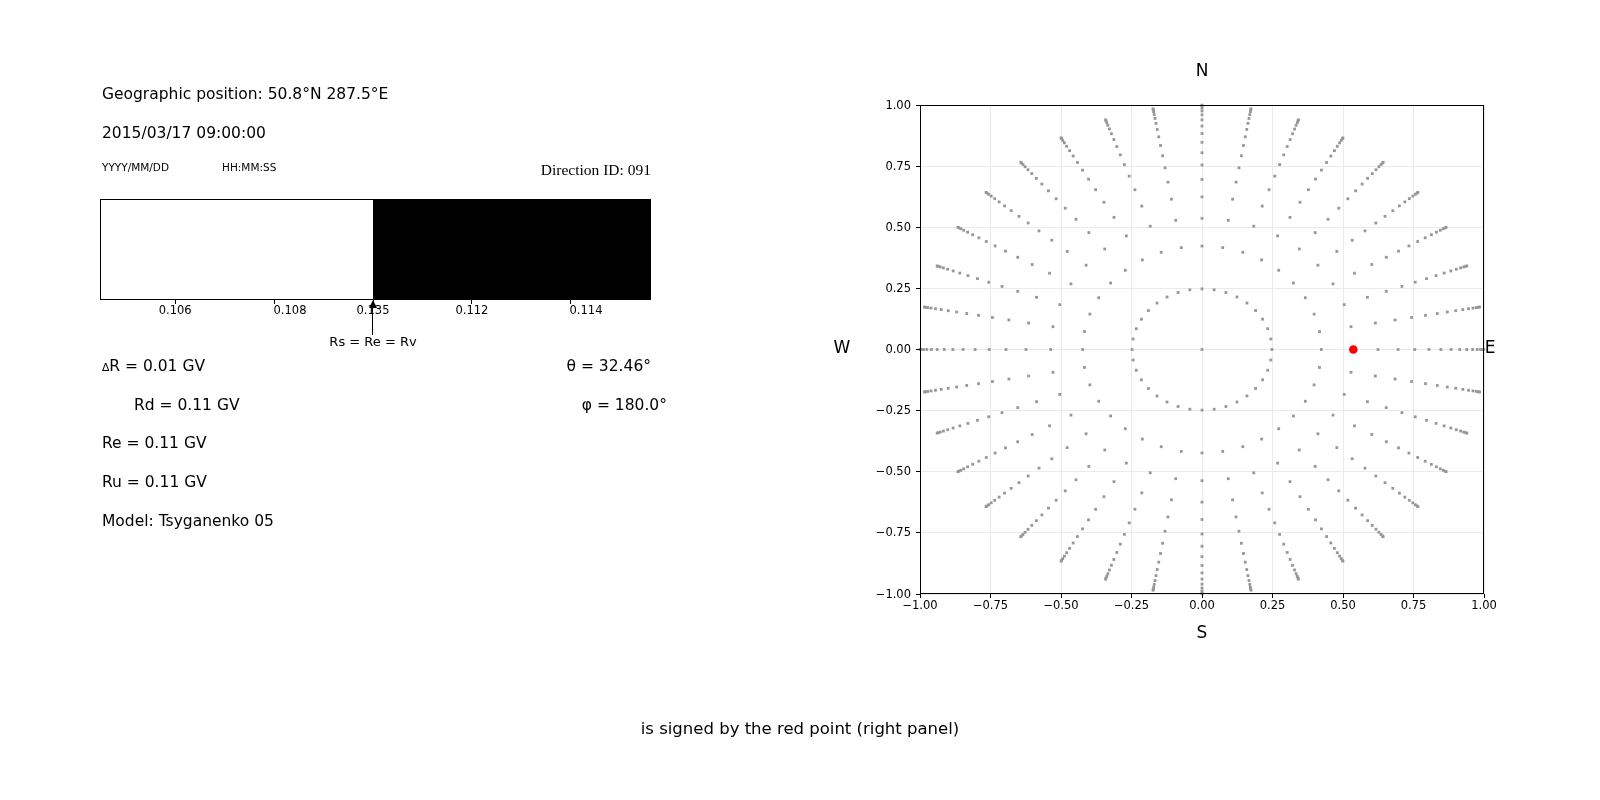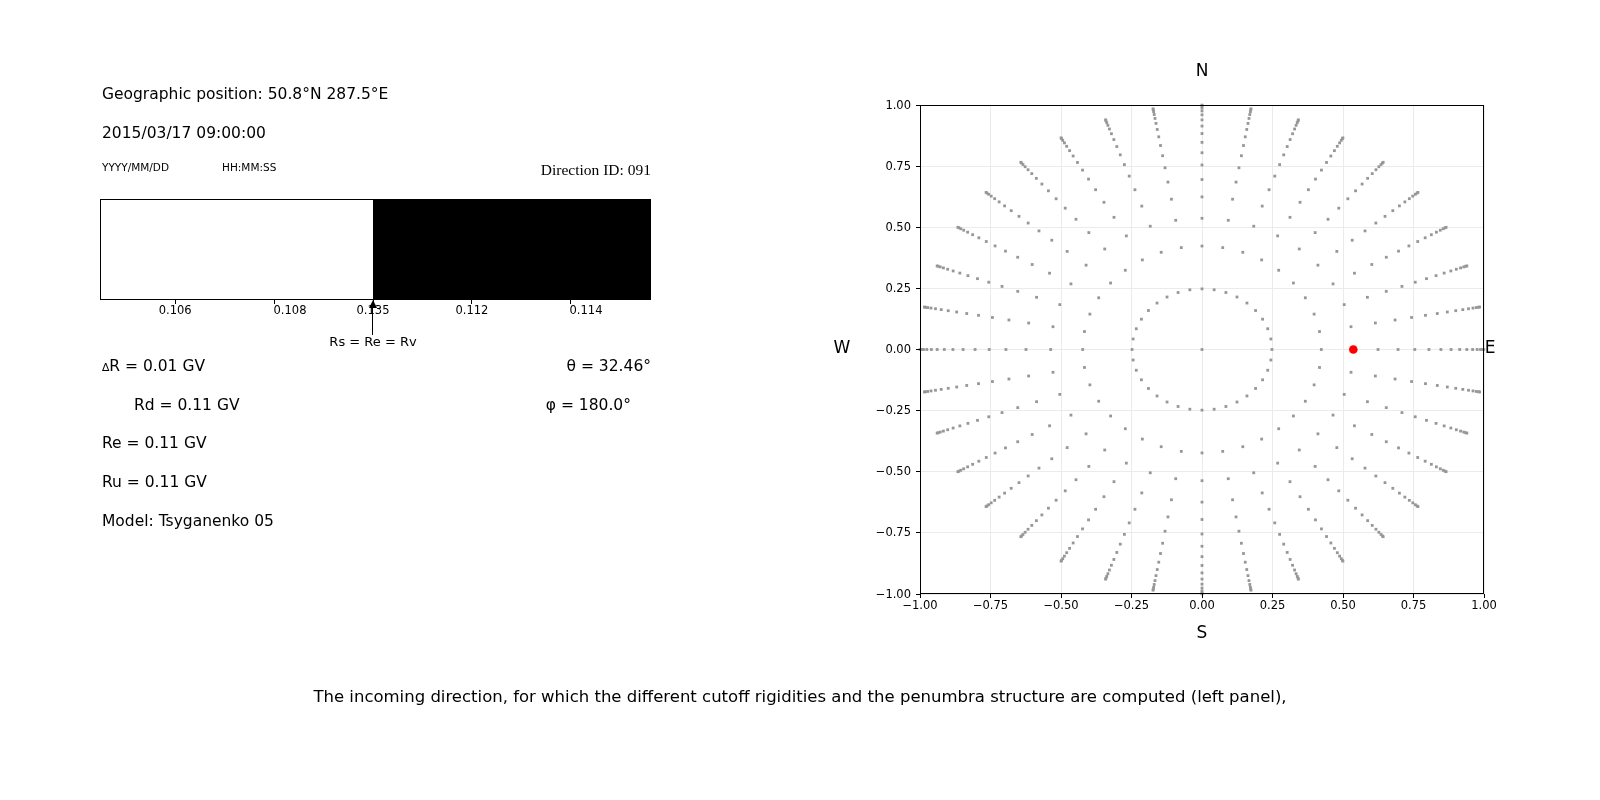--- a/index.html
+++ b/index.html
@@ -59,21 +59,21 @@
       <div class="pen-arrow-head" style="left: 269.027px;"></div>
       <div class="pen-arrow-stem" style="left: 272.427px;"></div>
     </div>
 
   <div class="abs t15 delta-first" style="left:102px;top:357px;">∆R = 0.01 GV</div>
   <div class="abs t15" style="left:102px;top:396px;margin-left:32px;">Rd = 0.11 GV</div>
   <div class="abs t15" style="left:102px;top:434px;">Re = 0.11 GV</div>
   <div class="abs t15" style="left:102px;top:473px;">Ru = 0.11 GV</div>
   <div class="abs t15" style="left:102px;top:512px;">Model: Tsyganenko 05</div>
   <div class="abs t15 right" style="left:400px;top:357px;width:251px;">θ = 32.46°</div>
-  <div class="abs t15 right" style="left:380px;top:396px;width:251px;">φ = 180.0°</div>
+  <div class="abs t15 right" style="left:416px;top:396px;width:251px;">φ = 180.0°</div>
 
   <div class="abs t17 center" style="left:920px;top:60px;width:564px;">N</div>
   <div class="abs t17 center" style="left:920px;top:622px;width:564px;">S</div>
   <div class="abs t17 center" style="left:820px;top:337px;width:44px;">W</div>
   <div class="abs t17 center" style="left:1468px;top:337px;width:44px;">E</div>
 
   <svg id="dir-svg" class="abs" style="left:920px;top:105px;overflow:visible;" width="564" height="489" viewBox="0 0 564 489">
       <line x1="0" y1="0" x2="0" y2="489" stroke="#ebebeb" stroke-width="1" shape-rendering="crispEdges"></line>
       <line x1="70.5" y1="0" x2="70.5" y2="489" stroke="#ebebeb" stroke-width="1" shape-rendering="crispEdges"></line>
       <line x1="141" y1="0" x2="141" y2="489" stroke="#ebebeb" stroke-width="1" shape-rendering="crispEdges"></line>
@@ -684,21 +684,21 @@
       <line x1="0" y1="427.875" x2="-4" y2="427.875" stroke="#000" stroke-width="1" shape-rendering="crispEdges"></line>
       <line x1="0" y1="366.75" x2="-4" y2="366.75" stroke="#000" stroke-width="1" shape-rendering="crispEdges"></line>
       <line x1="0" y1="305.625" x2="-4" y2="305.625" stroke="#000" stroke-width="1" shape-rendering="crispEdges"></line>
       <line x1="0" y1="244.5" x2="-4" y2="244.5" stroke="#000" stroke-width="1" shape-rendering="crispEdges"></line>
       <line x1="0" y1="183.375" x2="-4" y2="183.375" stroke="#000" stroke-width="1" shape-rendering="crispEdges"></line>
       <line x1="0" y1="122.25" x2="-4" y2="122.25" stroke="#000" stroke-width="1" shape-rendering="crispEdges"></line>
       <line x1="0" y1="61.125" x2="-4" y2="61.125" stroke="#000" stroke-width="1" shape-rendering="crispEdges"></line>
       <line x1="0" y1="0" x2="-4" y2="0" stroke="#000" stroke-width="1" shape-rendering="crispEdges"></line>
     </svg>
 
-  <div class="abs t16 center" style="left:0;top:687px;width:1600px;">The incoming direction, for which the different cutoff rigidities and the penumbra structure are computed (left panel),</div>
+  <div class="abs t16 center" style="left:0;top:719px;width:1600px;">is signed by the red point (right panel)</div>
 
 <div class="map-xticklabel" style="left: 895px; top: 598px;">−1.00</div>
     <div class="map-xticklabel" style="left: 965.5px; top: 598px;">−0.75</div>
     <div class="map-xticklabel" style="left: 1036px; top: 598px;">−0.50</div>
     <div class="map-xticklabel" style="left: 1106.5px; top: 598px;">−0.25</div>
     <div class="map-xticklabel" style="left: 1177px; top: 598px;">0.00</div>
     <div class="map-xticklabel" style="left: 1247.5px; top: 598px;">0.25</div>
     <div class="map-xticklabel" style="left: 1318px; top: 598px;">0.50</div>
     <div class="map-xticklabel" style="left: 1388.5px; top: 598px;">0.75</div>
     <div class="map-xticklabel" style="left: 1459px; top: 598px;">1.00</div>

